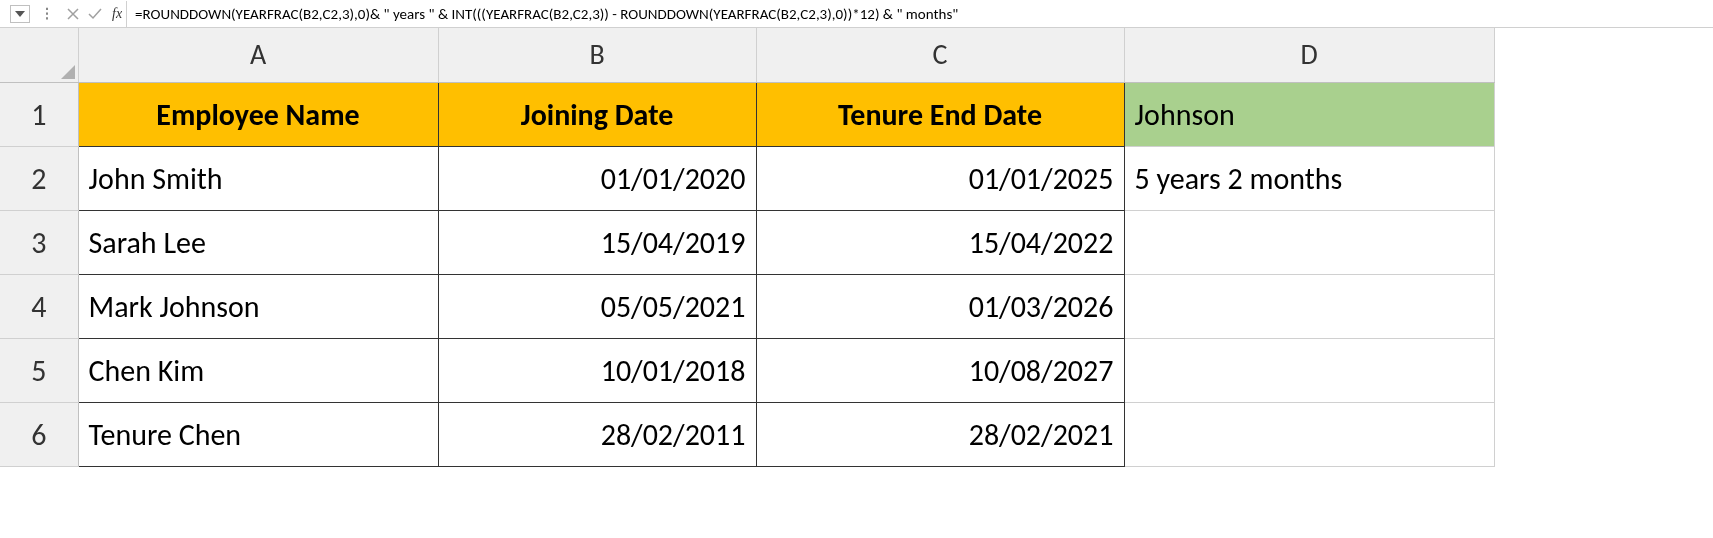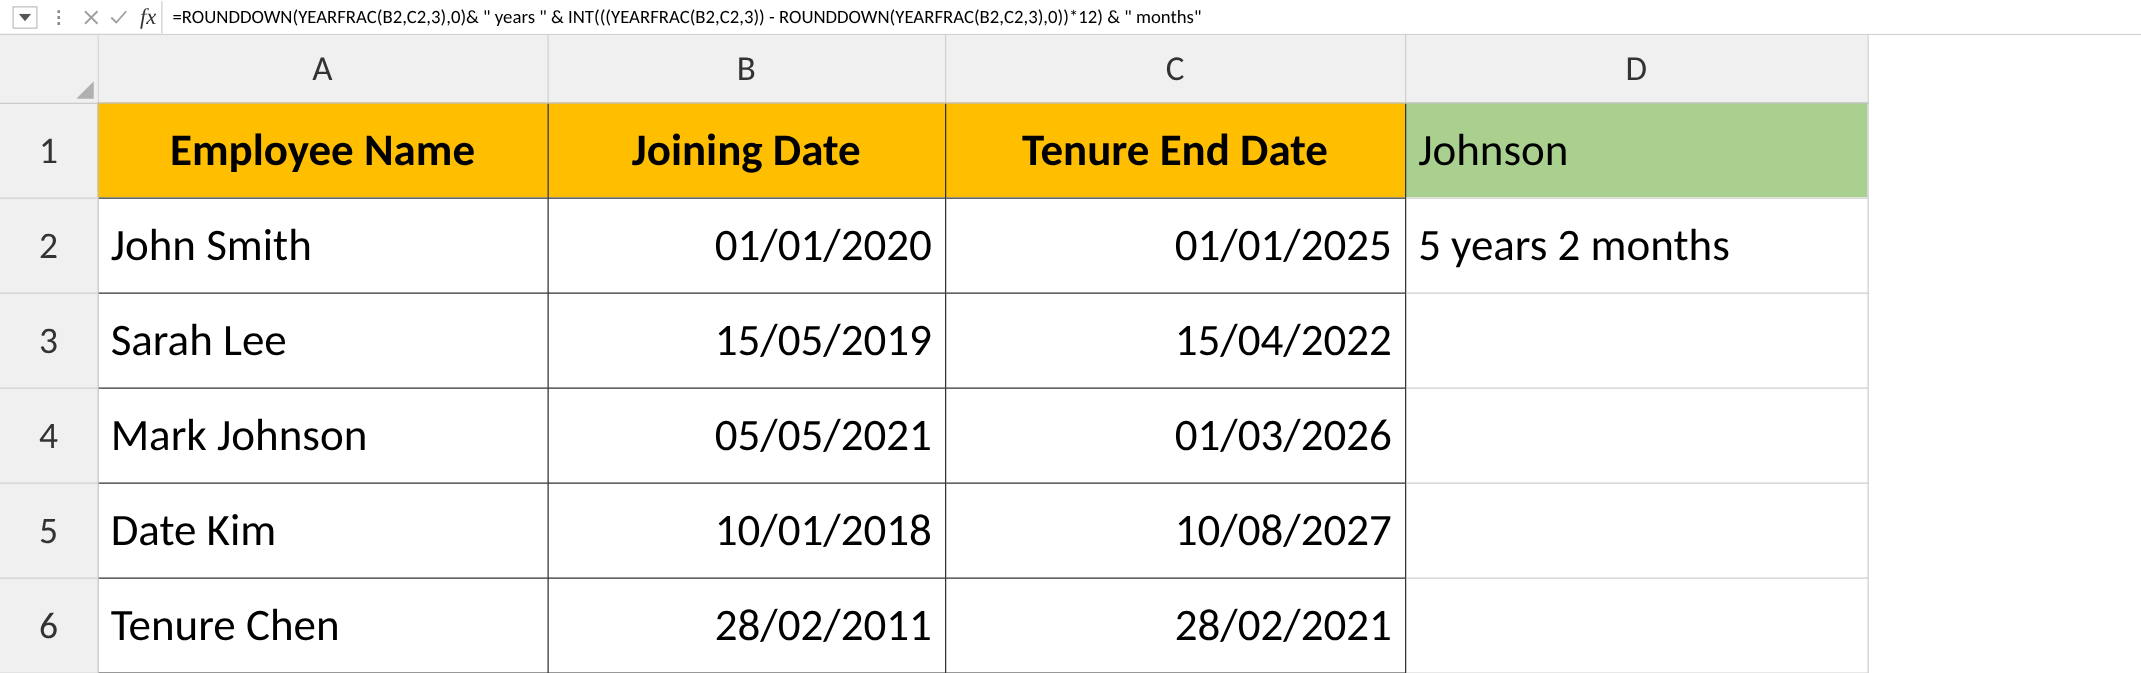--- a/index.html
+++ b/index.html
@@ -45,21 +45,21 @@
       align-items: center;
       justify-content: center;
       width: 18px;
       height: 18px;
       color: #a0a0a0;
       cursor: pointer;
     }
     .fb-fx {
       font-style: italic;
       font-family: 'Times New Roman', serif;
-      font-size: 18px;
+      font-size: 14px;
       margin: 0 4px;
       color: #333;
     }
     .fb-formula-input {
       flex: 1;
       border: none;
       border-left: 1px solid #d0d0d0;
       padding: 2px 8px;
       font-size: 15px;
       font-family: Calibri, Arial, sans-serif;
@@ -110,23 +110,23 @@
       font-size: 30px;
       font-weight: normal;
       color: #333;
       border-right: 1px solid #c0c0c0;
       border-bottom: 1px solid #d0d0d0;
       width: 78px;
       vertical-align: middle;
     }
     .data-cell {
       border: 1px solid #333;
-      font-size: 36px;
+      font-size: 30px;
       padding: 4px 10px;
-      height: 76px;
+      height: 64px;
       vertical-align: middle;
       background: #ffffff;
     }
     .header-cell {
       background: #ffbf00;
       font-weight: bold;
       text-align: center;
     }
     .header-cell-d {
       background: #a9d08e;
@@ -202,34 +202,34 @@
     <tr>
       <td class="row-header">2</td>
       <td class="data-cell text-left">John Smith</td>
       <td class="data-cell text-right">01/01/2020</td>
       <td class="data-cell text-right">01/01/2025</td>
       <td class="data-cell no-border text-left">5 years 2 months</td>
     </tr>
     <tr>
       <td class="row-header">3</td>
       <td class="data-cell text-left">Sarah Lee</td>
-      <td class="data-cell text-right">15/05/2019</td>
+      <td class="data-cell text-right">15/04/2019</td>
       <td class="data-cell text-right">15/04/2022</td>
       <td class="data-cell no-border text-left"></td>
     </tr>
     <tr>
       <td class="row-header">4</td>
       <td class="data-cell text-left">Mark Johnson</td>
       <td class="data-cell text-right">05/05/2021</td>
       <td class="data-cell text-right">01/03/2026</td>
       <td class="data-cell no-border text-left"></td>
     </tr>
     <tr>
       <td class="row-header">5</td>
-      <td class="data-cell text-left">Date Kim</td>
+      <td class="data-cell text-left">Chen Kim</td>
       <td class="data-cell text-right">10/01/2018</td>
       <td class="data-cell text-right">10/08/2027</td>
       <td class="data-cell no-border text-left"></td>
     </tr>
     <tr>
       <td class="row-header">6</td>
       <td class="data-cell text-left">Tenure Chen</td>
       <td class="data-cell text-right">28/02/2011</td>
       <td class="data-cell text-right">28/02/2021</td>
       <td class="data-cell no-border text-left"></td>

